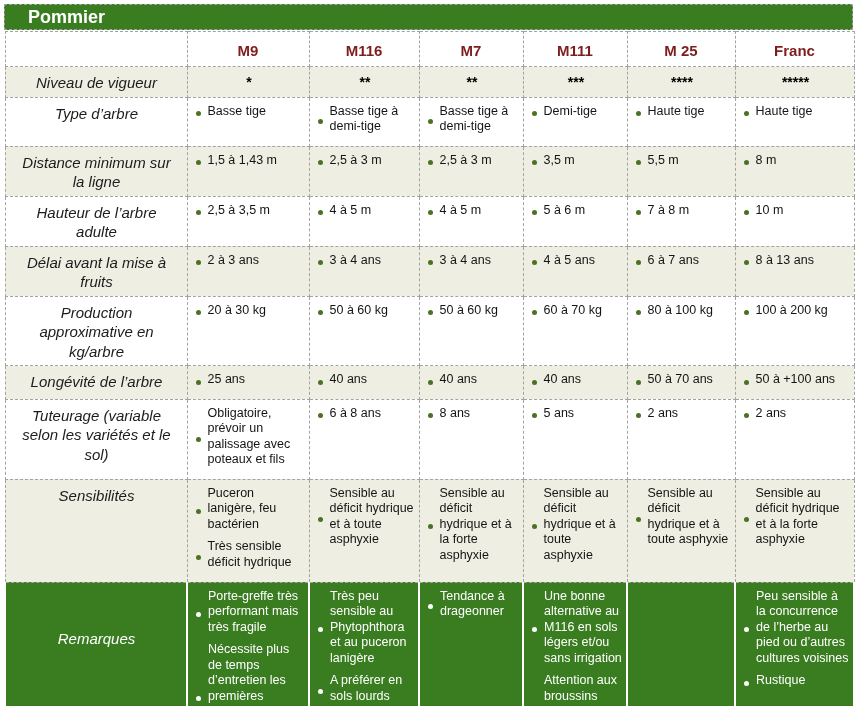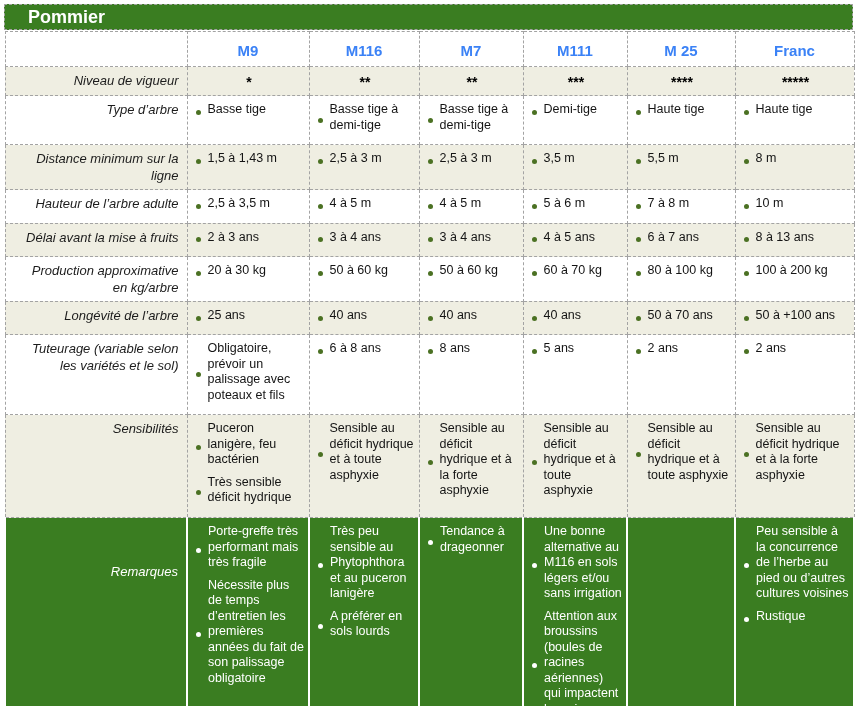--- a/index.html
+++ b/index.html
@@ -37,27 +37,27 @@
     vertical-align:top;
     background:#fff;
   }
   thead th{
     height:35px;
     font-size:15px;
     font-weight:bold;
     text-align:center;
     padding-top:10px;
     vertical-align:top;
-    color:#3b82f6;
+    color:#7f1d1d;
   }
   .row-label{
     font-style:italic;
     font-weight:normal;
-    text-align:right;
-    font-size:13px;
+    text-align:center;
+    font-size:15px;
     color:#1c1c1c;
     padding:6px 8px 4px 9px;
     line-height:1.3;
   }
   td{
     font-size:12.5px;
     padding:5px 4px 4px 6px;
     line-height:1.24;
   }
   .stars-cell{

